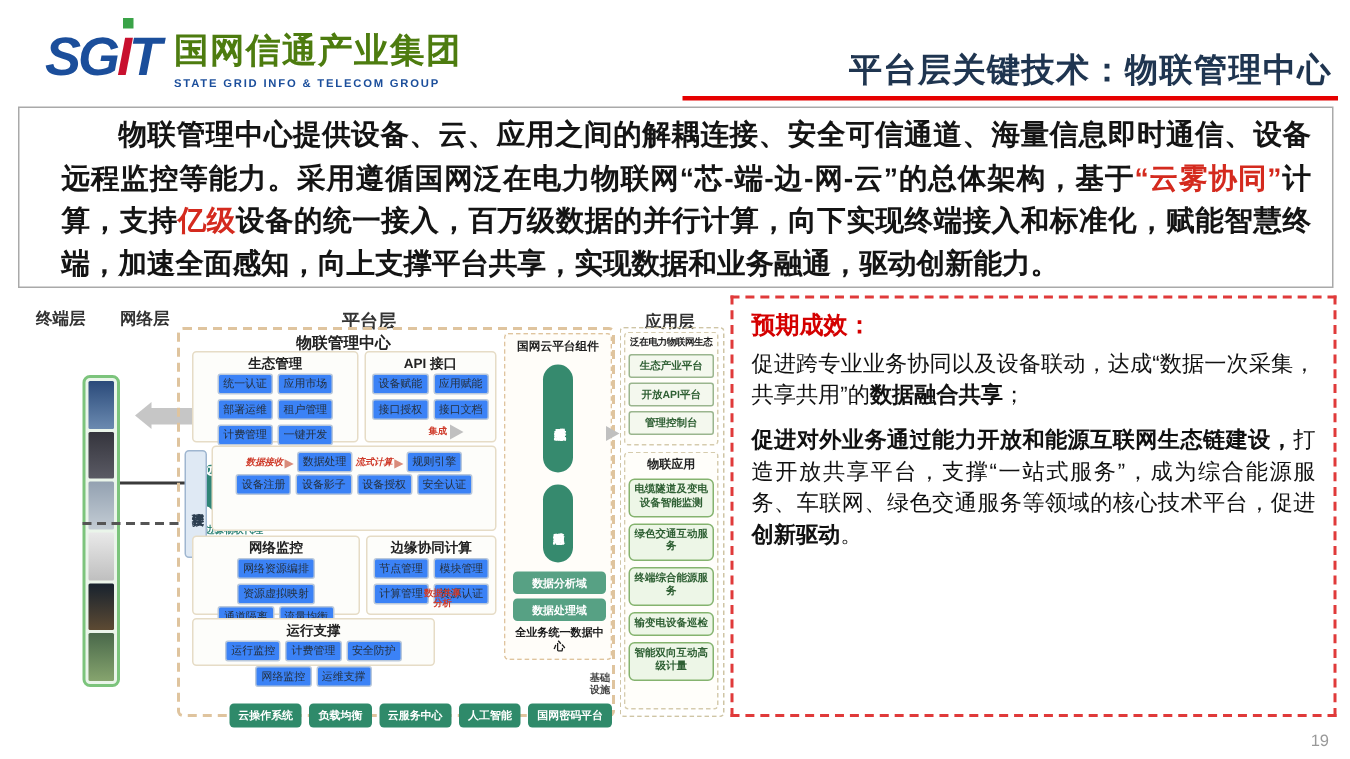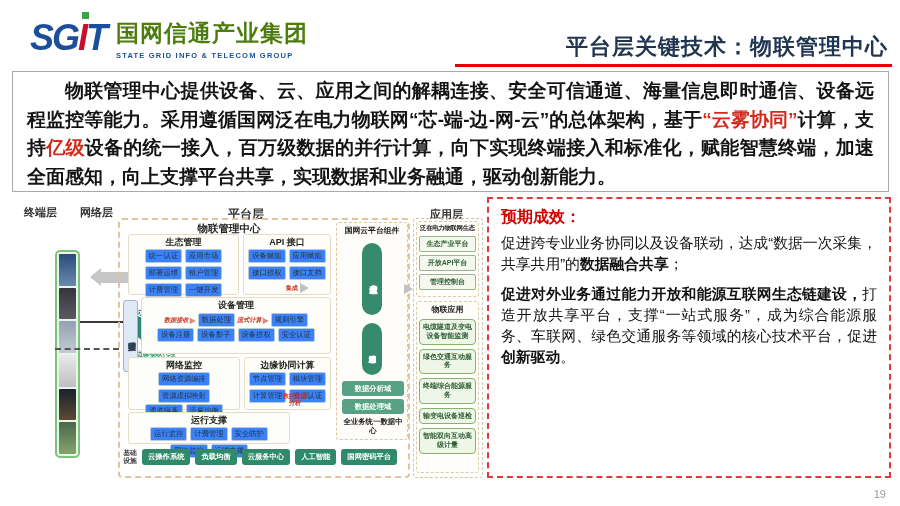--- a/index.html
+++ b/index.html
@@ -11,21 +11,21 @@
   .sgit { font-style:italic; font-weight:800; font-size:36px; letter-spacing:-2px; color:#1b4e9b; line-height:1; position:relative; padding-top:8px; }
   .sgit .i-red { color:#c8102e; }
   .green-sq { position:absolute; top:0; left:52px; width:7px; height:7px; background:#3aa348; }
   .company { margin-left:10px; padding-top:6px; }
   .company-cn { font-size:23px; font-weight:800; color:#4d7c0f; letter-spacing:1px; }
   .company-en { font-size:7.5px; font-weight:700; color:#1b4e9b; letter-spacing:1.2px; margin-top:2px; }
   .page-title { position:absolute; right:12px; top:32px; font-size:22px; font-weight:800; color:#1f3550; letter-spacing:1px; }
   .red-line { position:absolute; left:455px; right:8px; top:64px; height:3px; background:#e60000; }
 
   
-  .intro-box { position:absolute; left:12px; top:71px; width:877px; height:121px; border:1px solid #a9a9a9; padding:5px 14px 0 14px; }
+  .intro-box { position:absolute; left:12px; top:71px; width:877px; height:121px; border:1px solid #a9a9a9; padding:5px 14px 0 28px; }
   .intro-p { font-size:19px; font-weight:600; color:#141414; line-height:1.5; text-indent:2em; text-align:justify; }
   .intro-p .r { color:#d42a1e; }
   .b { font-weight:800; }
 
   
   .layer-label { position:absolute; font-weight:800; color:#333; font-size:11px; }
   .panel { position:absolute; background:#fdfdfa; border:1px solid #e6dcc6; border-radius:3px; padding:1px 2px; }
   .panel-h { text-align:center; font-size:9px; font-weight:800; color:#222; line-height:12px; white-space:nowrap; }
   .chiprow { display:flex; flex-wrap:wrap; gap:3px; justify-content:center; margin-top:1px; }
   .chip { display:inline-flex; align-items:center; justify-content:center; background:#3b82f6; border:1px solid #b9c8db; border-radius:2px; color:#24303f; font-size:7.3px; padding:2px 3px; white-space:nowrap; line-height:1.1; }
@@ -59,21 +59,21 @@
   .platform-box { position:absolute; left:118px; top:218px; width:292px; height:260px; border:2px dashed #dfc49e; border-radius:4px; }
   .pf-title { position:absolute; left:4px; top:2px; width:210px; text-align:center; font-size:10.5px; font-weight:800; color:#222; }
   .vconn { position:absolute; left:3px; top:80px; width:15px; height:72px; background:#dfe9f4; border:1px solid #9fb6d0; border-radius:3px; writing-mode:vertical-rl; text-orientation:upright; display:flex; align-items:center; justify-content:center; font-size:8px; font-weight:700; color:#2c3e50; }
 
   
   .flow-row { display:flex; align-items:center; justify-content:center; gap:2px; margin-top:2px; }
   .flow-arr { display:inline-flex; align-items:center; color:#cf3b2a; font-size:6.2px; font-weight:700; white-space:nowrap; }
   .flow-arr .tri { color:#d98b7a; font-size:8px; margin-left:1px; font-style:normal; }
 
   
-  .infra-row { position:absolute; left:2px; top:229px; width:286px; display:flex; align-items:flex-end; gap:4px; }
+  .infra-row { position:absolute; left:2px; top:229px; width:286px; display:flex; align-items:flex-end; gap:4px;flex-direction:column; }
   .infra-label { font-size:6.8px; font-weight:800; color:#444; width:16px; line-height:1.2; text-align:center; }
   .infra-btn { background:#2f8a6a; color:#fff; font-size:7.3px; font-weight:700; border-radius:3px; padding:3px 6px; white-space:nowrap; }
 
   
   .cloudcomp { position:absolute; left:336px; top:222px; width:72px; height:218px; border:1.5px dashed #dfc49e; border-radius:3px; background:#fffdf9; }
   .cc-h { text-align:center; font-size:7.8px; font-weight:800; color:#222; margin-top:2px; white-space:nowrap; }
   .vpill { position:absolute; left:25px; width:20px; background:#368a6e; border-radius:10px; color:#fff; writing-mode:vertical-rl; text-orientation:upright; display:flex; align-items:center; justify-content:center; font-weight:700; }
   .vp1 { top:20px; height:72px; font-size:8px; }
   .vp2 { top:100px; height:52px; font-size:7.5px; }
   .dom { position:absolute; left:5px; width:62px; height:15px; background:#57a184; border-radius:3px; color:#fff; font-size:7.3px; font-weight:700; display:flex; align-items:center; justify-content:center; }
@@ -169,21 +169,20 @@
       <div class="panel-h">API 接口</div>
       <div class="chiprow">
           <span class="chip">设备赋能</span>
           <span class="chip">应用赋能</span>
           <span class="chip">接口授权</span>
           <span class="chip">接口文档</span>
         </div>
     </div>
 
     <div class="panel" style="left:21px; top:77px; width:190px; height:57px;">
-      <div class="panel-h">设备管理</div>
       <div class="flow-row">
         <span class="flow-arr">
             <i>数据接收</i>
             <b class="tri">▶</b>
           </span>
         <span class="chip">数据处理</span>
         <span class="flow-arr">
             <i>流式计算</i>
             <b class="tri">▶</b>
           </span>

